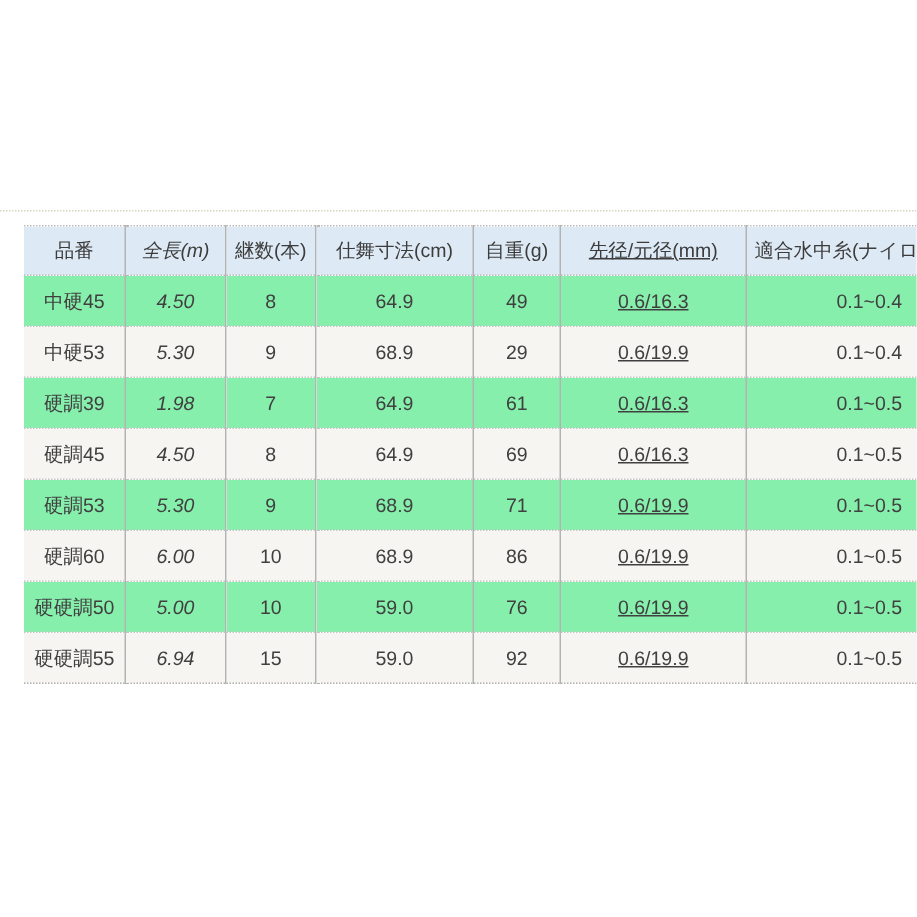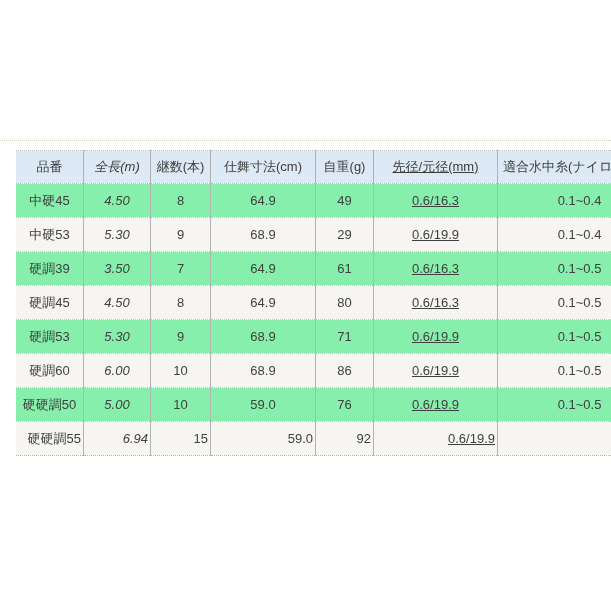--- a/index.html
+++ b/index.html
@@ -63,21 +63,20 @@
   }
   table.spec tbody tr:nth-child(even) td {
     background: #f6f5f1;
   }
   table.spec th:not(:last-child),
   table.spec td:not(:last-child) {
     border-right: 1px solid #b3b3b3;
   }
   table.spec tbody tr:last-child td {
     border-bottom: none;
-    text-align: right;
   }
   
   .c0 { width: 63px; }
   .c1 { width: 62px; font-style: italic; }
   .c2 { width: 55px; }
   .c3 { width: 100px; }
   .c4 { width: 53px; }
   .c5 { width: 119px; text-decoration: underline; }
   .c6 { width: 159px; }
 </style>
@@ -113,33 +112,33 @@
           <td class="c0">中硬53</td>
           <td class="c1">5.30</td>
           <td class="c2">9</td>
           <td class="c3">68.9</td>
           <td class="c4">29</td>
           <td class="c5">0.6/19.9</td>
           <td class="c6">0.1~0.4</td>
         </tr>
         <tr>
           <td class="c0">硬調39</td>
-          <td class="c1">3.50</td>
+          <td class="c1">1.98</td>
           <td class="c2">7</td>
           <td class="c3">64.9</td>
           <td class="c4">61</td>
           <td class="c5">0.6/16.3</td>
           <td class="c6">0.1~0.5</td>
         </tr>
         <tr>
           <td class="c0">硬調45</td>
           <td class="c1">4.50</td>
           <td class="c2">8</td>
           <td class="c3">64.9</td>
-          <td class="c4">80</td>
+          <td class="c4">69</td>
           <td class="c5">0.6/16.3</td>
           <td class="c6">0.1~0.5</td>
         </tr>
         <tr>
           <td class="c0">硬調53</td>
           <td class="c1">5.30</td>
           <td class="c2">9</td>
           <td class="c3">68.9</td>
           <td class="c4">71</td>
           <td class="c5">0.6/19.9</td>

